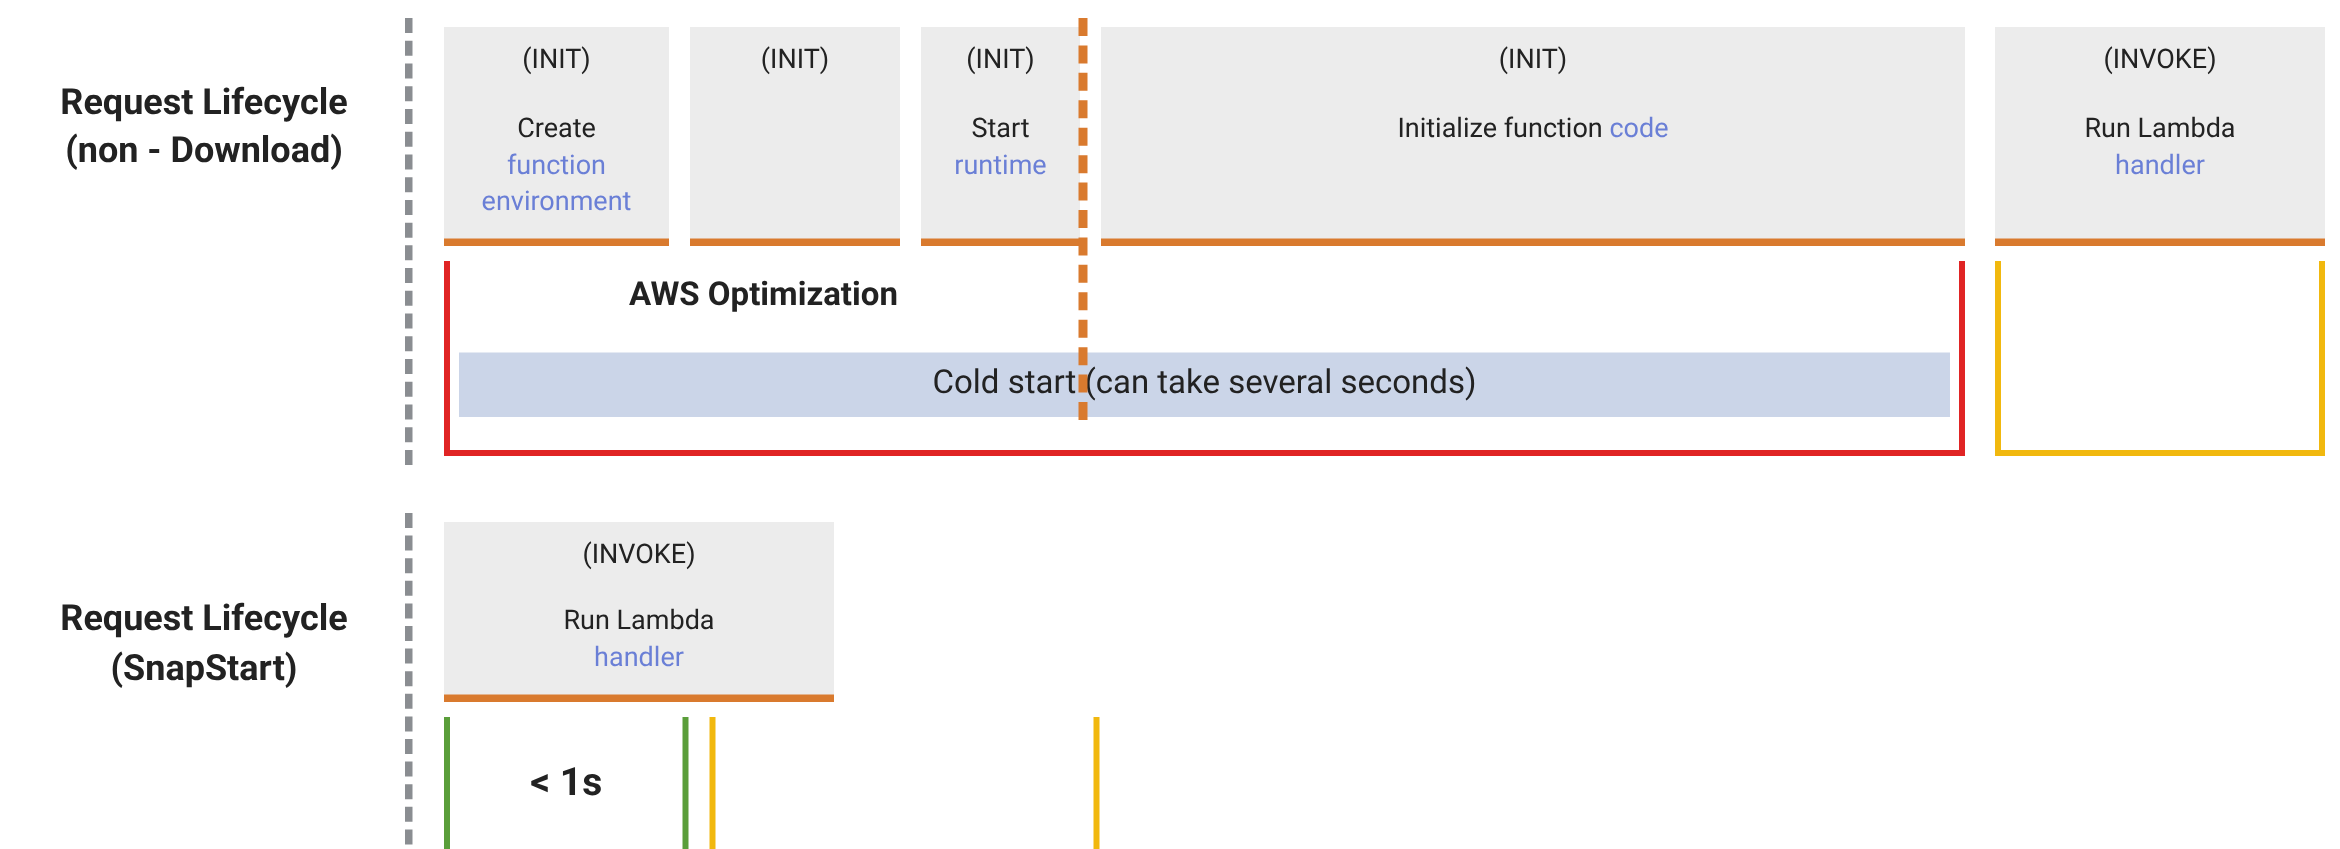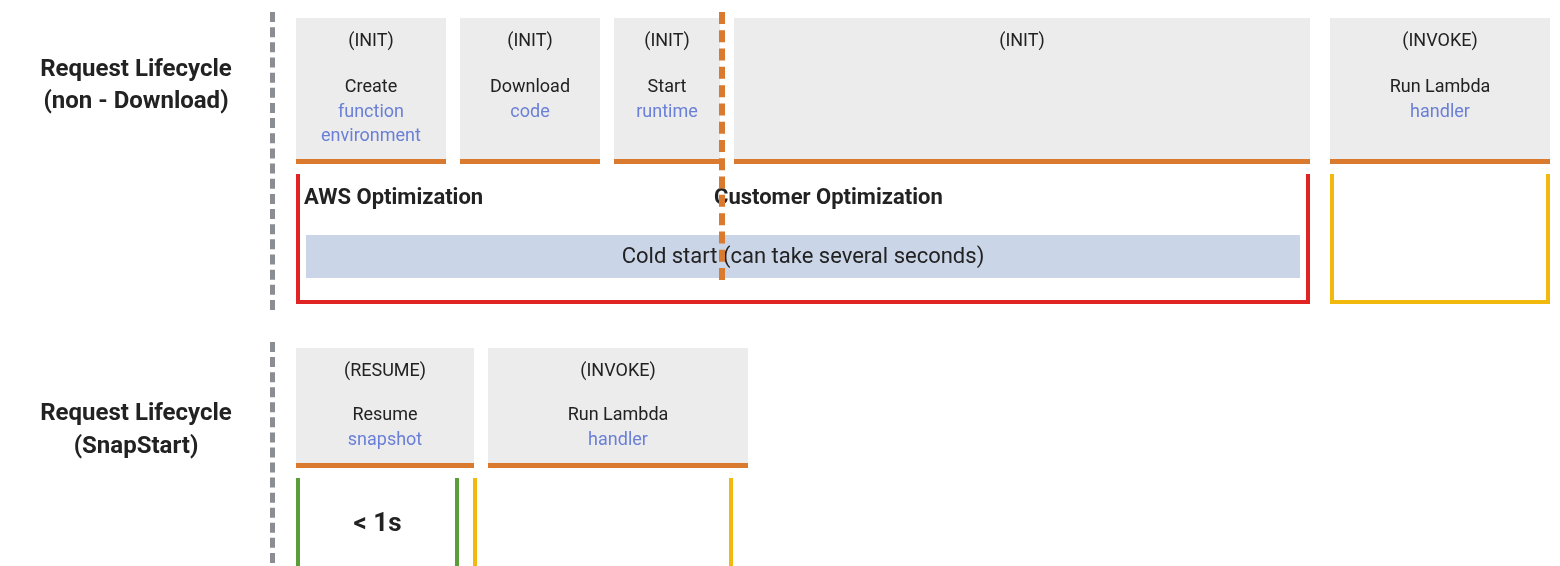--- a/index.html
+++ b/index.html
@@ -132,21 +132,21 @@
     font-weight: 700;
     font-size: 26px;
   }
 
   .opt-labels {
     display: flex;
     font-weight: 700;
     font-size: 22px;
     padding: 2px 0 14px 0;
   }
-  .opt-labels div { }
+  .opt-labels div { text-align: center; }
   .opt-aws  { width: 410px; }
   .opt-cust { flex: 1 1 auto; }
 
   .cold-bar {
     background: var(--cold-blue);
     text-align: center;
     font-size: 22px;
     padding: 8px 0 10px 0;
     margin: 12px 2px;
   }
@@ -192,79 +192,70 @@
         <div class="tag">(INIT)</div>
         <div class="desc">
           <span>Create</span><br>
           <a href="#" class="bluelink">function</a><br>
           <a href="#" class="bluelink">environment</a>
         </div>
       </div>
 
       <div class="phase p-download">
         <div class="tag">(INIT)</div>
-        <div class="desc">
-          <span>Download</span><br>
-          <a href="#" class="bluelink">code</a>
-        </div>
       </div>
 
       <div class="phase p-start">
         <div class="tag">(INIT)</div>
         <div class="desc">
           <span>Start</span><br>
           <a href="#" class="bluelink">runtime</a>
         </div>
       </div>
 
       <div class="phase p-init">
         <div class="tag">(INIT)</div>
+        <div class="desc" style="margin-top:18px;">
+          <span>Initialize function </span><a href="#" class="bluelink">code</a>
+        </div>
       </div>
 
       <div class="phase p-invoke1">
         <div class="tag">(INVOKE)</div>
         <div class="desc" style="margin-top:18px;">
           <span>Run Lambda</span><br>
           <a href="#" class="bluelink">handler</a>
         </div>
       </div>
 
       <div class="vdash-orange" style="left:449px;"></div>
     </div>
 
     <div class="bracket-row">
       <div class="bracket red-bracket">
         <div class="opt-labels">
           <div class="opt-aws">AWS Optimization</div>
-          <div class="opt-cust">Customer Optimization</div>
         </div>
         <div class="cold-bar">Cold start (can take several seconds)</div>
       </div>
       <div class="bracket yellow-bracket"></div>
     </div>
   </div>
 </div>
 
 <div class="row row2">
   <div class="label-col row2lbl">
     <span>Request Lifecycle</span><br>
     <span>(SnapStart)</span>
   </div>
 
   <div class="diagram-col" style="position:relative;">
     <div class="vdash" style="top:-6px; bottom:-6px;"></div>
 
     <div class="phase-row">
-      <div class="phase phase2 p-resume">
-        <div class="tag">(RESUME)</div>
-        <div class="desc">
-          <span>Resume</span><br>
-          <a href="#" class="bluelink">snapshot</a>
-        </div>
-      </div>
       <div class="phase phase2 p-invoke2">
         <div class="tag">(INVOKE)</div>
         <div class="desc">
           <span>Run Lambda</span><br>
           <a href="#" class="bluelink">handler</a>
         </div>
       </div>
     </div>
 
     <div class="bracket-row2">

